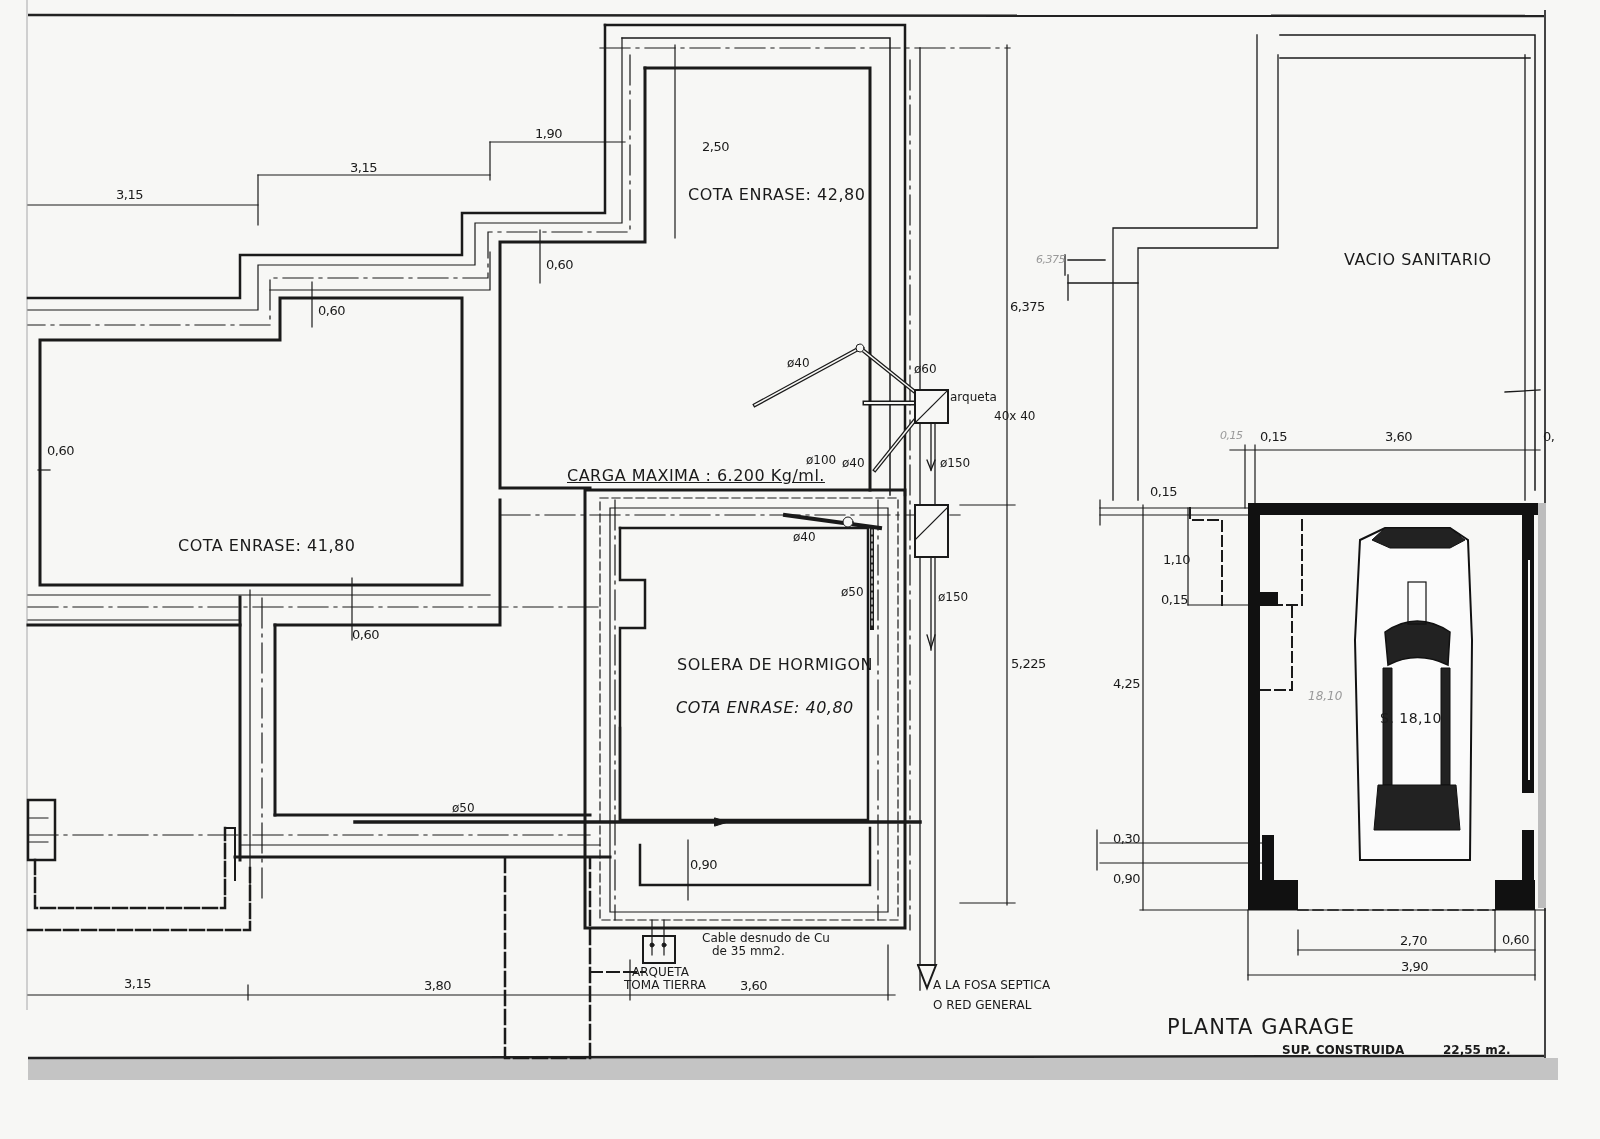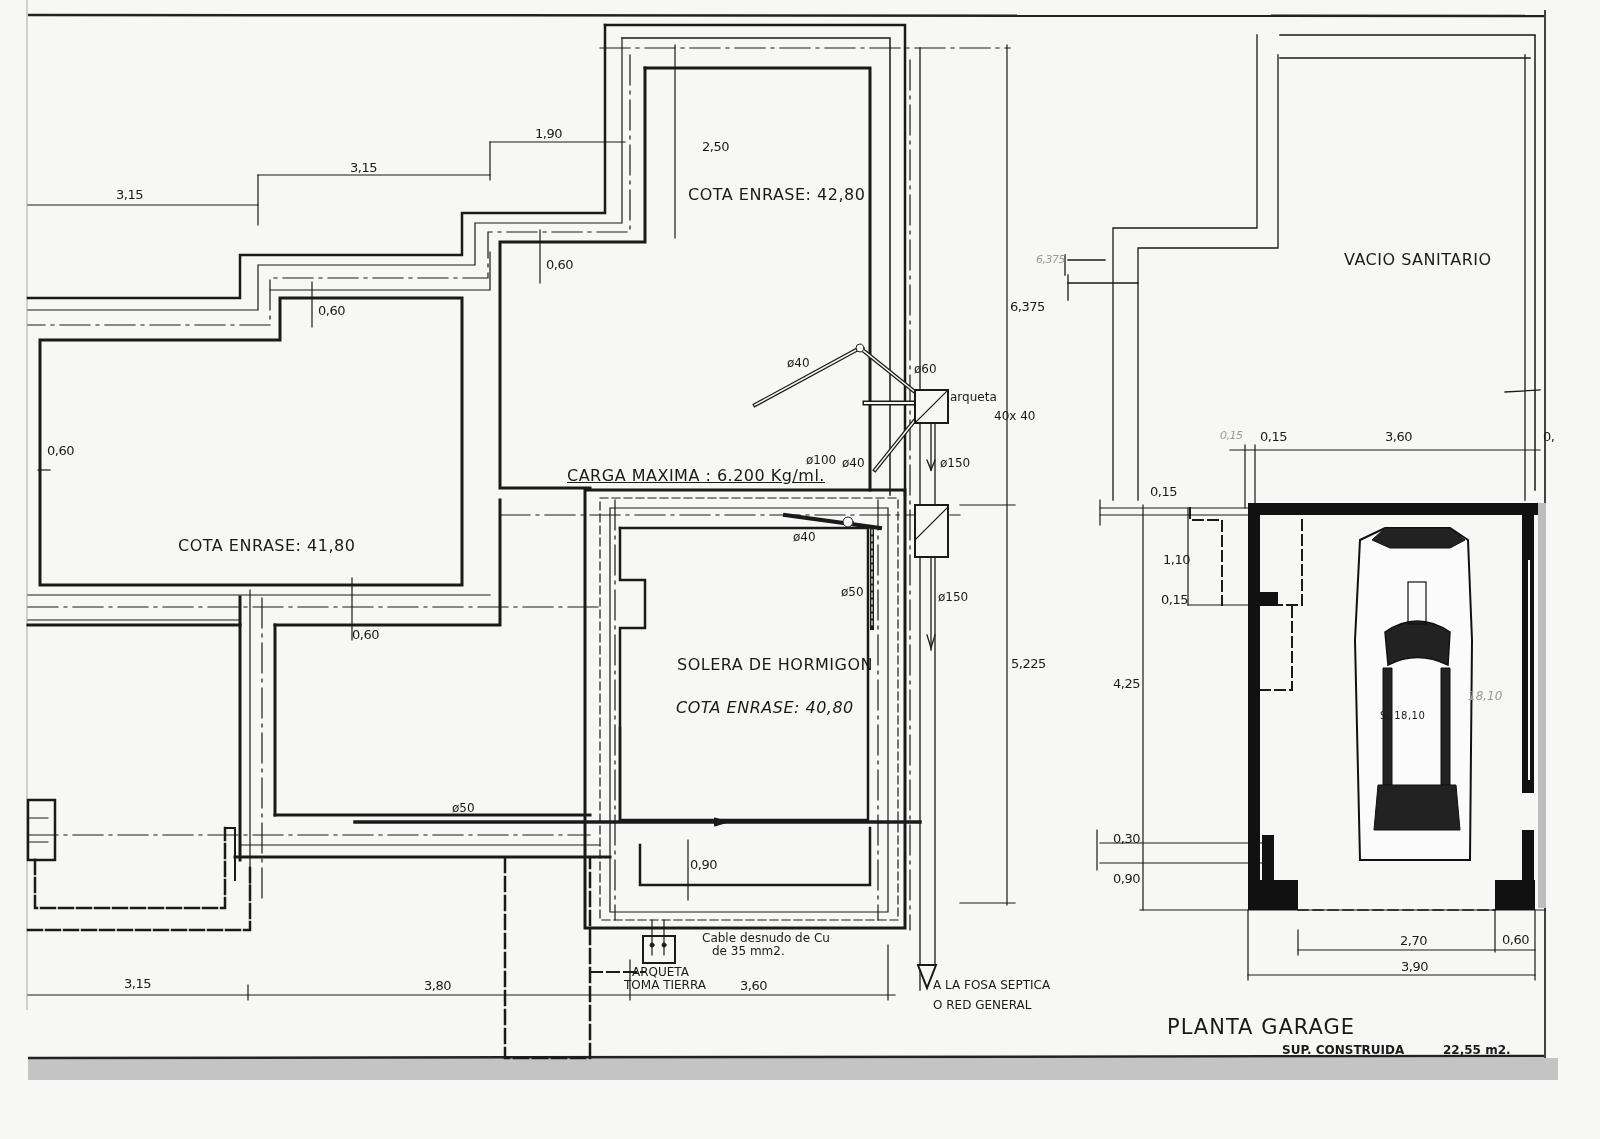--- a/index.html
+++ b/index.html
@@ -189,22 +189,22 @@
       <path d="M1378,785 L1456,785 L1460,830 L1374,830 Z" fill="#222"></path>
       <rect x="1408" y="582" width="18" height="42" stroke-width="1.2"></rect>
     </g>
   </svg>
 
   <span class="lbl note" style="left:688px; top:187px;">COTA ENRASE: 42,80</span>
   <span class="lbl note" style="left:178px; top:538px;">COTA ENRASE: 41,80</span>
   <span class="lbl note" style="left:677px; top:657px;">SOLERA DE HORMIGON</span>
   <span class="lbl note" style="left:676px; top:700px;font-style:italic;">COTA ENRASE: 40,80</span>
   <span class="lbl note" style="left:1344px; top:204px;margin-top:48px;">VACIO SANITARIO</span>
-  <span class="lbl small faint" style="left:1468px; top:690px;">18,10</span>
-  <span class="lbl note" style="left:1380px; top:711px; font-size:10px;">S. 18,10</span>
+  <span class="lbl small faint" style="left:1308px; top:690px;">18,10</span>
+  <span class="lbl note" style="left:1380px; top:711px; font-size:14px;">S. 18,10</span>
 
   <span class="lbl note u" style="left:567px; top:468px;">CARGA MAXIMA : 6.200 Kg/ml.</span>
   <span class="lbl small" style="left:950px; top:391px;">arqueta</span>
   <span class="lbl small" style="left:950px; top:410px;padding-left:44px;">40x 40</span>
   <span class="lbl small" style="left:702px; top:932px;text-align:right;">Cable desnudo de Cu</span>
   <span class="lbl small" style="left:712px; top:945px;">de 35 mm2.</span>
   <span class="lbl small" style="left:632px; top:966px;">ARQUETA</span>
   <span class="lbl small" style="left:624px; top:979px;">TOMA TIERRA</span>
   <span class="lbl small" style="left:933px; top:979px;">A LA FOSA SEPTICA</span>
   <span class="lbl small" style="left:933px; top:999px;">O RED GENERAL</span>

